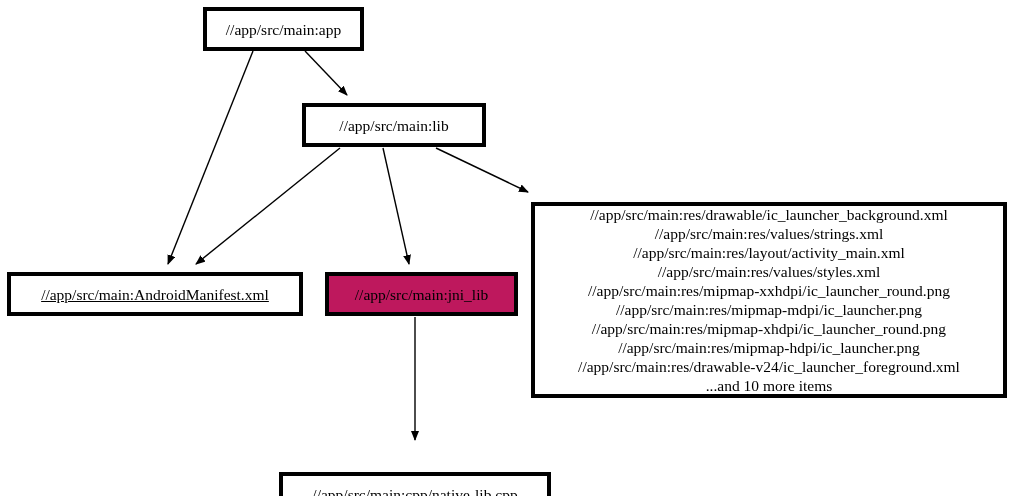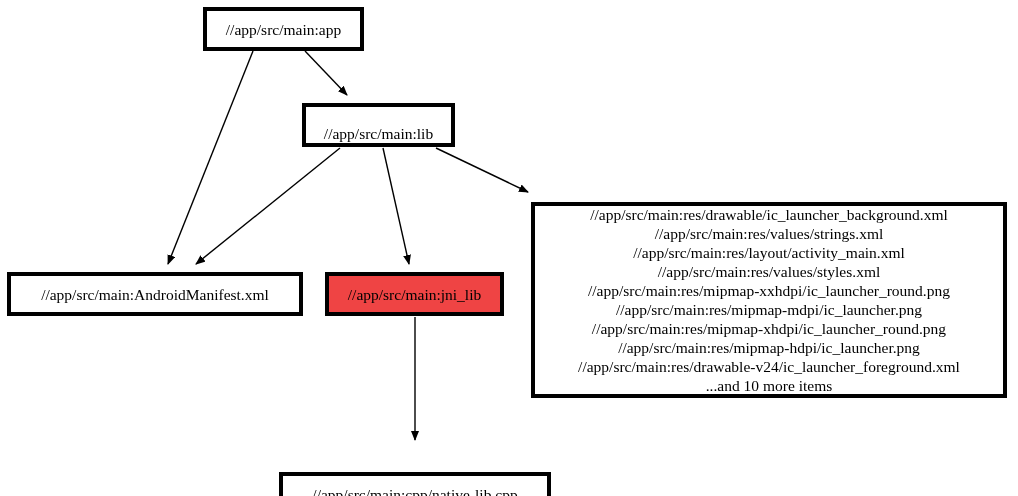--- a/index.html
+++ b/index.html
@@ -65,23 +65,23 @@
         <line x1="305" y1="51" x2="347" y2="95"></line>
         <line x1="340" y1="148" x2="196" y2="264"></line>
         <line x1="383" y1="148" x2="409" y2="264"></line>
         <line x1="436" y1="148" x2="528" y2="192"></line>
         <line x1="415" y1="317" x2="415" y2="440"></line>
       </g>
   </svg>
 
   <div id="nodes-group">
       <div class="node" style="left: 203px; top: 7px; width: 161px; height: 44px; border-color: rgb(0, 0, 0); background: rgb(255, 255, 255);"><span class="node-label">//app/src/main:app</span></div>
-      <div class="node" style="left: 302px; top: 103px; width: 153px; height: 44px; border-color: rgb(0, 0, 0); background: rgb(255, 255, 255); align-items: flex-end;"><span class="node-label">//app/src/main:lib</span></div>
-      <div class="node" style="left: 7px; top: 272px; width: 296px; height: 44px; border-color: rgb(0, 0, 0); background: rgb(255, 255, 255);"><span class="node-label">//app/src/main:AndroidManifest.xml</span></div>
-      <div class="node" style="left: 325px; top: 272px; width: 179px; height: 44px; border-color: rgb(0, 0, 0); background: #ef4444;"><span class="node-label">//app/src/main:jni_lib</span></div>
+      <div class="node" style="left: 302px; top: 103px; width: 184px; height: 44px; border-color: rgb(0, 0, 0); background: rgb(255, 255, 255);"><span class="node-label">//app/src/main:lib</span></div>
+      <div class="node" style="left: 7px; top: 272px; width: 296px; height: 44px; border-color: rgb(0, 0, 0); background: rgb(255, 255, 255); text-decoration: underline;"><span class="node-label">//app/src/main:AndroidManifest.xml</span></div>
+      <div class="node" style="left: 325px; top: 272px; width: 193px; height: 44px; border-color: rgb(0, 0, 0); background: #be185d;"><span class="node-label">//app/src/main:jni_lib</span></div>
       <div class="node node-multiline" style="left: 531px; top: 202px; width: 476px; height: 196px; border-color: rgb(0, 0, 0); background: rgb(255, 255, 255);"><span class="node-label">//app/src/main:res/drawable/ic_launcher_background.xml
 //app/src/main:res/values/strings.xml
 //app/src/main:res/layout/activity_main.xml
 //app/src/main:res/values/styles.xml
 //app/src/main:res/mipmap-xxhdpi/ic_launcher_round.png
 //app/src/main:res/mipmap-mdpi/ic_launcher.png
 //app/src/main:res/mipmap-xhdpi/ic_launcher_round.png
 //app/src/main:res/mipmap-hdpi/ic_launcher.png
 //app/src/main:res/drawable-v24/ic_launcher_foreground.xml
 ...and 10 more items</span></div>

